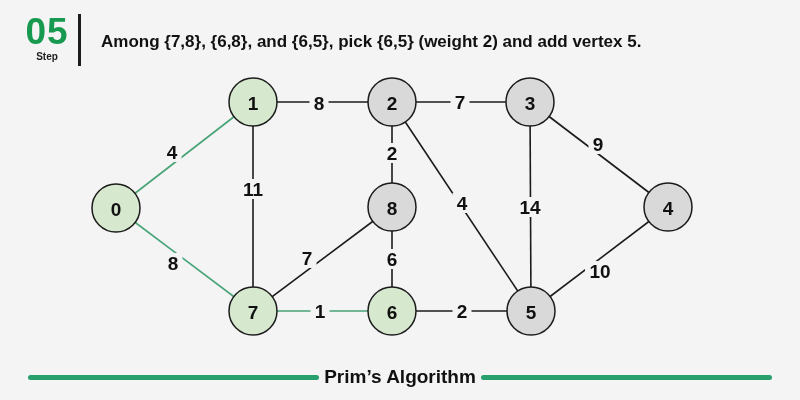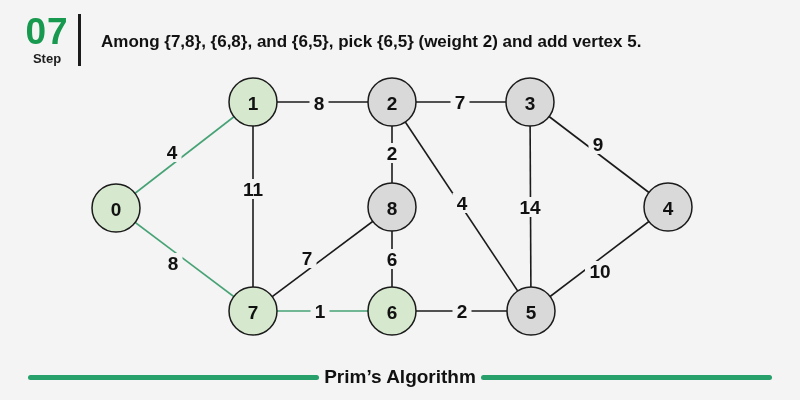--- a/index.html
+++ b/index.html
@@ -8,40 +8,40 @@
     font-family:"Liberation Sans", sans-serif;
     -webkit-font-smoothing:antialiased;
   }
   .page {
     position:relative; width:800px; height:400px;
     background:var(--bg, #f4f4f4); overflow:hidden;
   }
   
   .step-block { position:absolute; left:20px; top:13px; width:54px; text-align:center; }
   .step-number { font-size:37px; font-weight:800; line-height:1.0; color:var(--accent, #17994f); letter-spacing:1px; }
-  .step-label { font-size:13px; font-weight:700; color:#1d1d1d; margin-top:1px; }
+  .step-label { font-size:10px; font-weight:700; color:#1d1d1d; margin-top:1px; }
   .header-divider { position:absolute; left:78px; top:14px; width:3px; height:52px; background:#1b1b1b; }
   .description { position:absolute; left:101px; top:12px; height:60px; right:10px;
     display:flex; align-items:center; font-size:17px; font-weight:600; color:#111; }
   
   #graph-svg { position:absolute; left:0; top:0; }
   .edge-weight-text { font-family:"Liberation Sans", sans-serif; font-size:19px; font-weight:800; fill:#111; }
   .node-label-text { font-family:"Liberation Sans", sans-serif; font-size:19px; font-weight:600; fill:#111; }
   
   .footer { position:absolute; left:28px; right:28px; top:366px; display:flex; align-items:center; gap:2px; }
   .footer-rule { flex:1; height:5px; border-radius:3px; background:var(--accent2, #27a06b); }
   .footer-title { font-size:19px; font-weight:700; color:#111; white-space:nowrap; padding:0 3px; }
 </style>
 </head>
 <body>
 
 <div class="page">
 
   <div class="step-block">
-    <div class="step-number">07</div>
+    <div class="step-number">05</div>
     <div class="step-label">Step</div>
   </div>
   <div class="header-divider"></div>
   <div class="description">Among {7,8}, {6,8}, and {6,5}, pick {6,5} (weight 2) and add vertex 5.</div>
 
   <svg id="graph-svg" width="800" height="400" viewBox="0 0 800 400" xmlns="http://www.w3.org/2000/svg">
       <line x1="116" y1="208" x2="253" y2="102" stroke="#47a376" stroke-width="1.6"></line>
       <line x1="116" y1="208" x2="253" y2="311" stroke="#47a376" stroke-width="1.6"></line>
       <line x1="253" y1="102" x2="392" y2="102" stroke="#1b1b1b" stroke-width="1.6"></line>
       <line x1="253" y1="102" x2="253" y2="311" stroke="#1b1b1b" stroke-width="1.6"></line>

